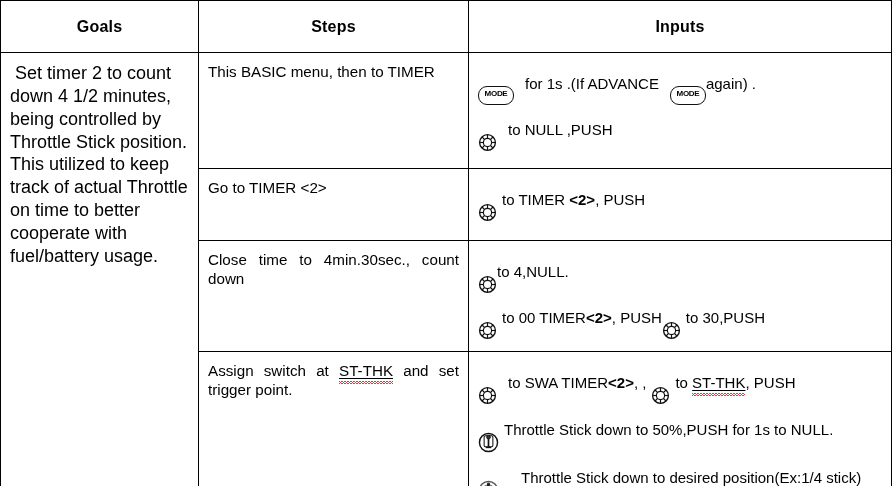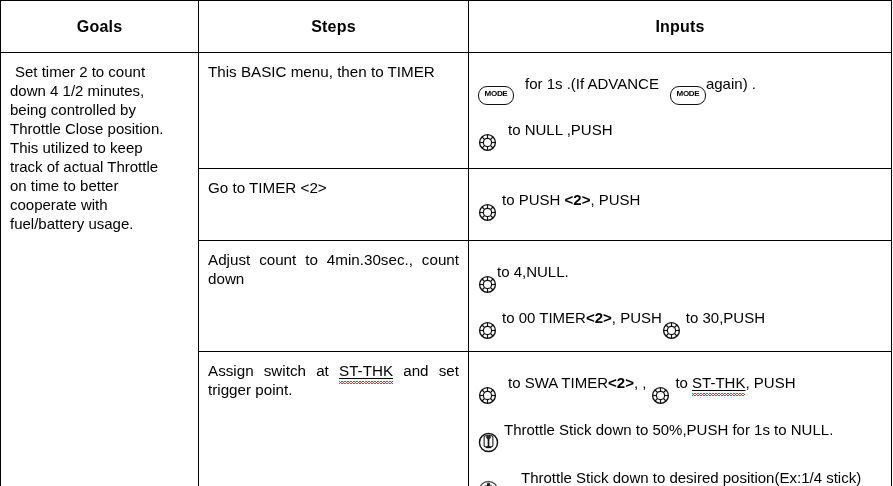--- a/index.html
+++ b/index.html
@@ -43,21 +43,21 @@
     font-weight: bold;
     letter-spacing: 0.2px;
   }
 
   
   td.goals-cell {
     vertical-align: middle;
     padding: 2px 2px 2px 4px;
   }
   .goals-text {
-    font-size: 15px;
+    font-size: 18px;
     line-height: 1.27;
     text-align: left;
   }
   .goals-text .indent-first { padding-left: 5px; }
 
   
   td.steps-cell {
     vertical-align: middle;
     padding: 4px 8px 4px 8px;
   }
@@ -164,21 +164,21 @@
     <th>Steps</th>
     <th>Inputs</th>
   </tr>
 
   <tr>
     <td class="goals-cell" rowspan="5">
       <div class="goals-text">
         <div class="indent-first">Set timer 2 to count</div>
         <div>down 4 1/2 minutes,</div>
         <div>being controlled by</div>
-        <div>Throttle Close position.</div>
+        <div>Throttle Stick position.</div>
         <div>This utilized to keep</div>
         <div>track of actual Throttle</div>
         <div>on time to better</div>
         <div>cooperate with</div>
         <div>fuel/battery usage.</div>
       </div>
     </td>
 
     <td class="steps-cell" style="height:97px">
       <div class="steps-text">This BASIC menu, then to TIMER</div>
@@ -226,29 +226,29 @@
                     <line x1="12" y1="2.2" x2="12" y2="6.6"></line>
                     <line x1="12" y1="17.4" x2="12" y2="21.8"></line>
                     <line x1="2.2" y1="12" x2="6.6" y2="12"></line>
                     <line x1="17.4" y1="12" x2="21.8" y2="12"></line>
                     <line x1="5.1" y1="5.1" x2="8.2" y2="8.2"></line>
                     <line x1="15.8" y1="15.8" x2="18.9" y2="18.9"></line>
                     <line x1="18.9" y1="5.1" x2="15.8" y2="8.2"></line>
                     <line x1="8.2" y1="15.8" x2="5.1" y2="18.9"></line>
                   </g>
                 </svg>
-          </span><span class="sp-sm"></span><span>to PUSH </span><span class="bold">&lt;2&gt;</span><span>,   PUSH</span>
+          </span><span class="sp-sm"></span><span>to TIMER </span><span class="bold">&lt;2&gt;</span><span>,   PUSH</span>
         </span>
       </div>
     </td>
   </tr>
 
   <tr>
     <td class="steps-cell" style="height:80px">
-      <div class="steps-text justify">Adjust count to 4min.30sec., count down</div>
+      <div class="steps-text justify">Close time to 4min.30sec., count down</div>
     </td>
     <td class="inputs-cell">
       <div class="inputs-text">
         <span class="ln">
           <span class="icon icon-dial">
             <svg viewBox="0 0 24 24">
                   <circle cx="12" cy="12" r="10" fill="none" stroke="#111" stroke-width="1.7"></circle>
                   <circle cx="12" cy="12" r="5.2" fill="none" stroke="#111" stroke-width="1.5"></circle>
                   <g stroke="#111" stroke-width="1.5">
                     <line x1="12" y1="2.2" x2="12" y2="6.6"></line>

